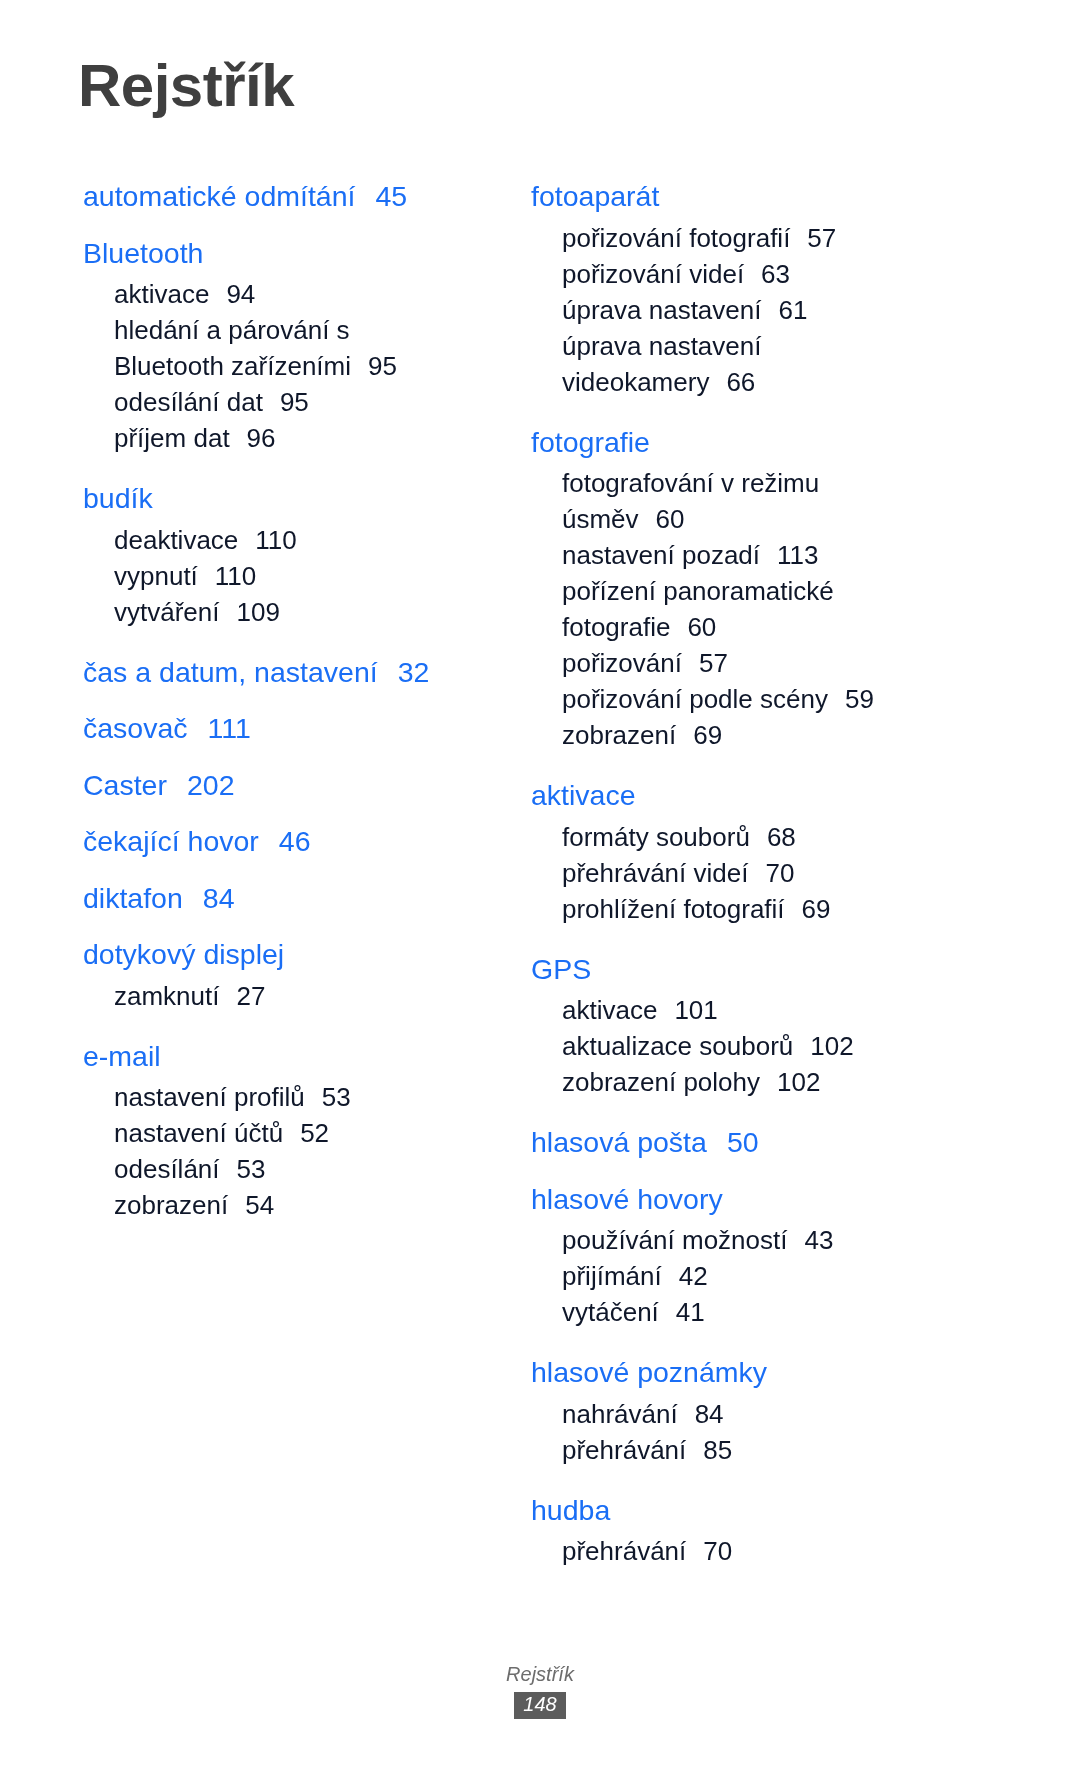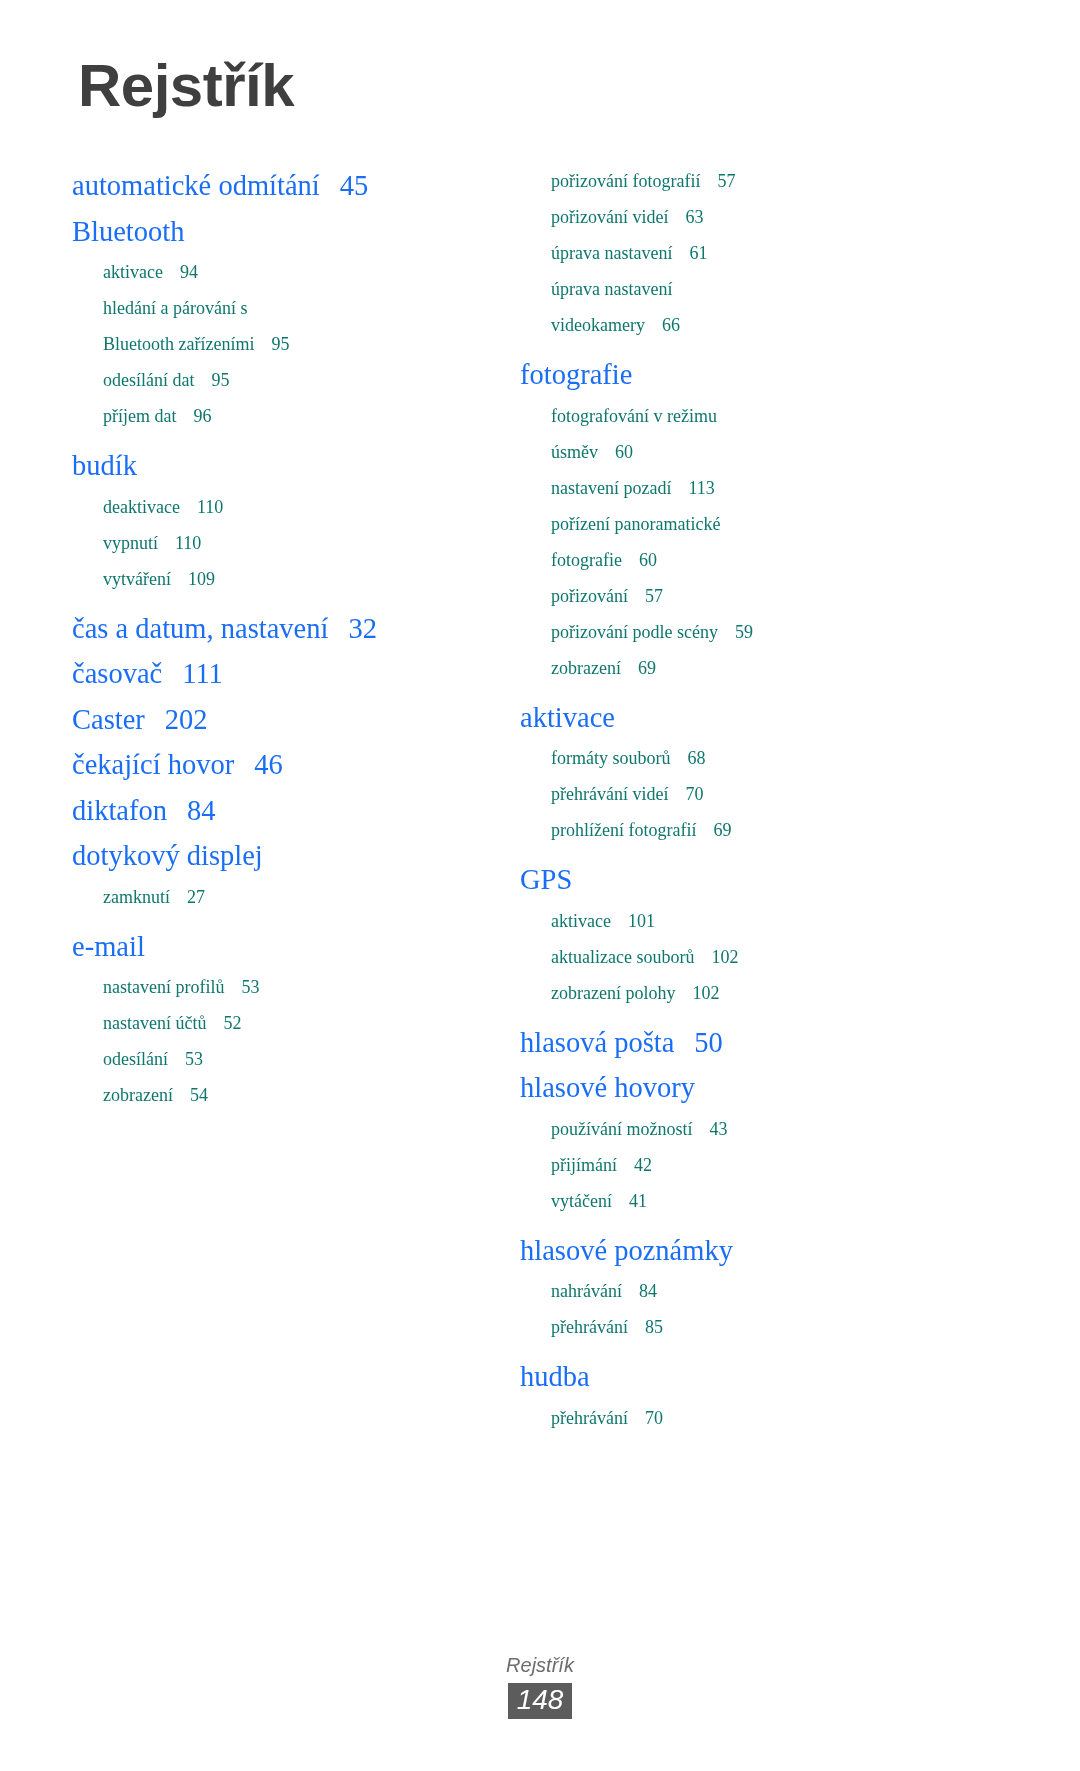--- a/index.html
+++ b/index.html
@@ -41,38 +41,37 @@
     align-items: flex-start;
   }
   .column {
     width: 430px;
     box-sizing: border-box;
   }
   .column.left { padding-left: 72px; }
   .column.right { padding-left: 72px; margin-left: 18px; }
 
   .entry-group {
-    margin: 0;
+    margin: 11px;
     padding: 0;
-    font-family: Liberation Serif, serif;
   }
   .heading-row {
     display: block;
     color: #1a6ef5;
     font-size: 28.5px;
     line-height: 45.5px;
     white-space: nowrap;
   }
   .heading-row .pg {
     margin-left: 20px;
   }
   .sub-row {
     display: block;
-    color: #0f766e;
-    font-size: 18px;
+    color: #0f172a;
+    font-size: 26px;
     line-height: 36px;
     padding-left: 31px;
     white-space: nowrap;
   }
   .sub-row .pg {
     margin-left: 17px;
   }
   .gap-after-sub { height: 9px; }
 
   .footer {
@@ -88,21 +87,21 @@
     font-size: 20px;
     color: #6d6d6d;
     display: block;
     margin-bottom: 6px;
   }
   .footer-pageno {
     display: inline-block;
     background: #5c5c5c;
     color: #ffffff;
     font-style: italic;
-    font-size: 28px;
+    font-size: 20px;
     font-weight: normal;
     padding: 1px 9px 3px 9px;
     line-height: 1.15;
   }
 </style>
 </head>
 <body>
 
 <div class="page">
 
@@ -153,20 +152,21 @@
           <div class="heading-row"><span>e-mail</span></div>
           <div class="sub-row"><span>nastavení profilů</span><span class="pg">53</span></div>
           <div class="sub-row"><span>nastavení účtů</span><span class="pg">52</span></div>
           <div class="sub-row"><span>odesílání</span><span class="pg">53</span></div>
           <div class="sub-row"><span>zobrazení</span><span class="pg">54</span></div>
           <div class="gap-after-sub"></div>
         </div>
       </div>
     <div class="column right">
         <div class="entry-group">
+          <div class="heading-row"><span>fotoaparát</span></div>
           <div class="sub-row"><span>pořizování fotografií</span><span class="pg">57</span></div>
           <div class="sub-row"><span>pořizování videí</span><span class="pg">63</span></div>
           <div class="sub-row"><span>úprava nastavení</span><span class="pg">61</span></div>
           <div class="sub-row"><span>úprava nastavení</span></div>
           <div class="sub-row"><span>videokamery</span><span class="pg">66</span></div>
           <div class="gap-after-sub"></div>
         </div>
         <div class="entry-group">
           <div class="heading-row"><span>fotografie</span></div>
           <div class="sub-row"><span>fotografování v režimu</span></div>

